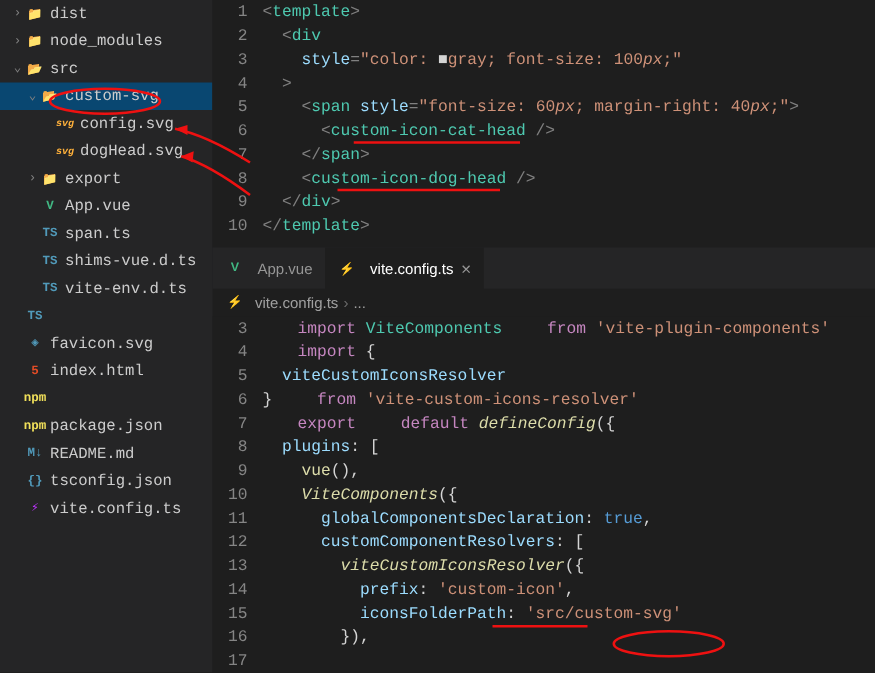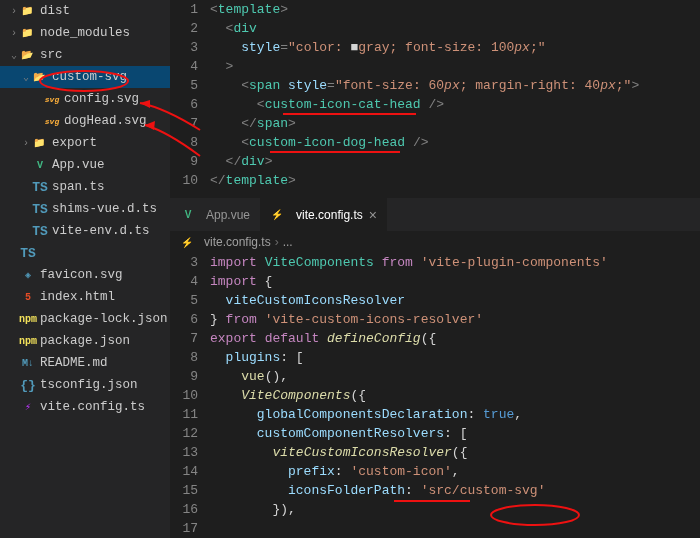--- a/index.html
+++ b/index.html
@@ -41,21 +41,21 @@
     display: inline-flex;
     align-items: center;
     justify-content: center;
     font-size: 10px;
     font-weight: bold;
     border-radius: 2px;
   }
   .fi.folder { color: #dcb67a; }
   .fi.svg { color: #ffb13b; font-size: 8px; font-style: italic; }
   .fi.vue { color: #41b883; }
-  .fi.ts { color: #519aba; font-size: 13px; }
+  .fi.ts { color: #519aba; font-size: 10px; }
   .fi.json { color: #f1e05a; font-size: 10px; }
   .fi.html { color: #e34c26; }
   .fi.md { color: #519aba; }
   .fi.ico { color: #519aba; }
   .fi.vite { color: #bd34fe; }
   .fname { white-space: nowrap; text-align: center; }
 
   .editor-area {
     flex: 1;
     display: flex;
@@ -76,21 +76,21 @@
   .gutter .ln { height: 19px; line-height: 19px; }
   .code {
     flex: 1;
     white-space: pre;
     line-height: 19px;
   }
   .tag { color: #4ec9b0; }
   .attr { color: #9cdcfe; }
   .val { color: #ce9178; }
   .pun { color: #808080; }
-  .kw { color: #c586c0; }
+  .kw { color: #c586c0; margin-left: 28px; }
   .fn { color: #dcdcaa; }
   .prop { color: #9cdcfe; }
   .it { font-style: italic; }
   .bool { color: #569cd6; margin-top: 14px; }
   .cls { color: #4ec9b0; }
   .txt { color: #d4d4d4; }
   .px { color: #ce9178; font-style: italic; }
 
   .tabbar {
     display: flex;
@@ -200,21 +200,20 @@
       <span class="fname">favicon.svg</span>
     </div>
     <div class="tree-item" style="padding-left: 8px;">
       <span class="chev"></span>
       <span class="fi html">5</span>
       <span class="fname">index.html</span>
     </div>
     <div class="tree-item" style="padding-left: 8px;">
       <span class="chev"></span>
       <span class="fi json">npm</span>
-      <span class="fname">package-lock.json</span>
     </div>
     <div class="tree-item" style="padding-left: 8px;">
       <span class="chev"></span>
       <span class="fi json">npm</span>
       <span class="fname">package.json</span>
     </div>
     <div class="tree-item" style="padding-left: 8px;">
       <span class="chev"></span>
       <span class="fi md">M↓</span>
       <span class="fname">README.md</span>

